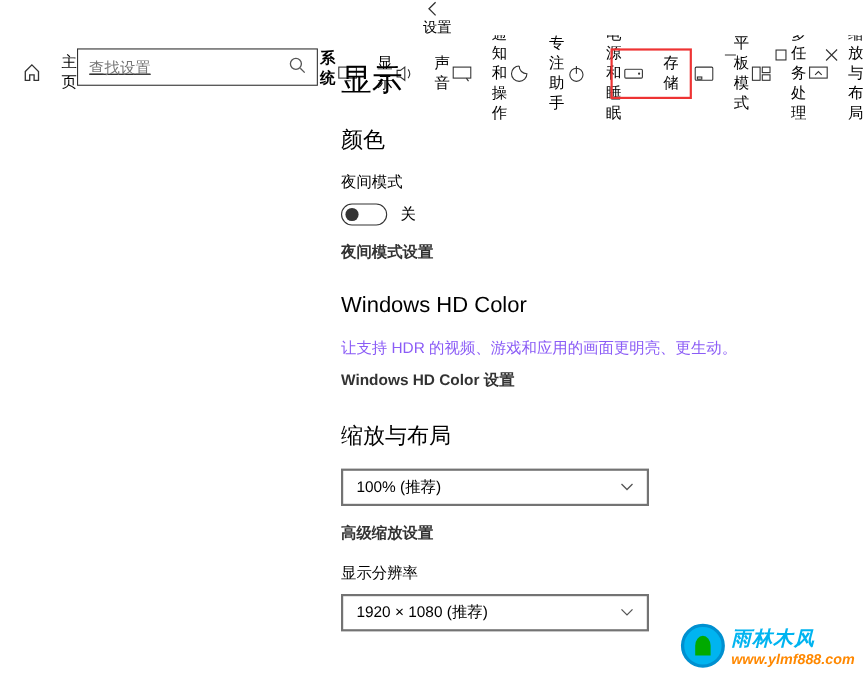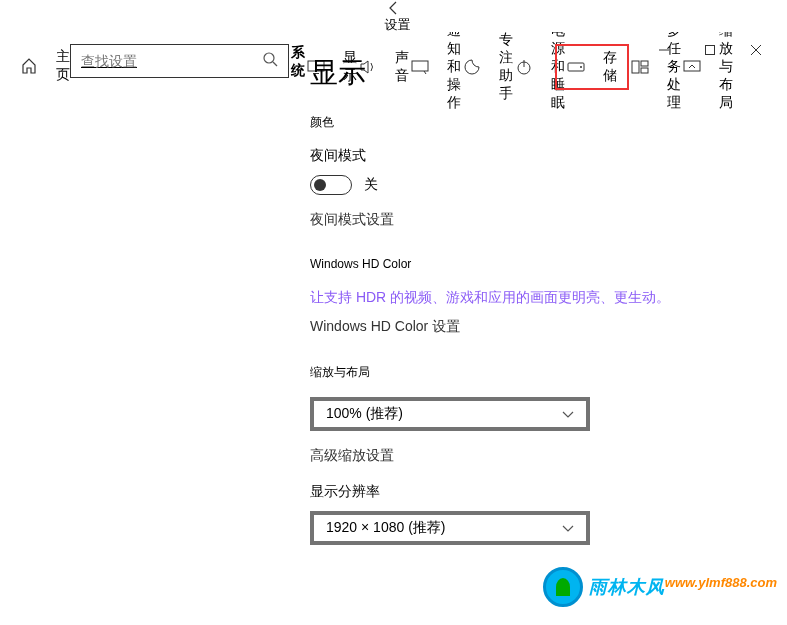--- a/index.html
+++ b/index.html
@@ -24,39 +24,39 @@
     
     .section-header { font-size: 14px; font-weight: 600; margin-bottom: 16px; padding-left: 2px; }
     
     .nav-item { display: flex; align-items: center; height: 46px; gap: 18px; cursor: pointer; padding-left: 2px; margin-bottom: 2px; }
     .nav-item .icon { width: 18px; display: flex; justify-content: center; color: #333; }
     .nav-item .label { font-size: 14px; }
     .nav-item.highlighted { border: 2px solid #e33; margin-left: -10px; padding-left: 10px; padding-right: 10px; width: 99px; }
     
     .main { flex: 1; padding: 22px 30px 0 0; overflow-y: auto; }
     .page-title { font-size: 28px; font-weight: 400; margin-bottom: 22px; }
-    .sub-heading { font-size: 12px; font-weight: 400; margin-bottom: 16px; margin-top: 22px; }
+    .sub-heading { font-size: 20px; font-weight: 400; margin-bottom: 16px; margin-top: 22px; }
     .field-label { font-size: 14px; margin-bottom: 10px; }
     
     .toggle-row { display: flex; align-items: center; gap: 12px; margin-bottom: 16px; }
     .toggle { width: 42px; height: 20px; border: 1px solid #333; border-radius: 10px; position: relative; cursor: pointer; }
     .toggle-knob { width: 12px; height: 12px; background: #333; border-radius: 50%; position: absolute; left: 3px; top: 3px; }
     .toggle-text { font-size: 14px; }
     
-    .link-row { font-size: 14px; color: #333; margin-bottom: 28px; cursor: pointer; }
+    .link-row { font-size: 14px; color: #333; margin-bottom: 28px; cursor: pointer; font-weight: bold; }
     .desc-text { font-size: 14px; color: #8b5cf6; margin-bottom: 10px; line-height: 1.5; }
     
-    .dropdown { width: 280px; height: 34px; border: 4px solid #737373; display: flex; align-items: center; padding: 0 12px; cursor: pointer; margin-bottom: 16px; }
+    .dropdown { width: 280px; height: 34px; border: 2px solid #737373; display: flex; align-items: center; padding: 0 12px; cursor: pointer; margin-bottom: 16px; }
     .dropdown .value { font-size: 14px; flex: 1; }
     .dropdown .chev { color: #555; }
     
     .watermark { position: absolute; right: 10px; bottom: 18px; display: flex; align-items: center; gap: 6px; }
     .watermark-logo { width: 40px; height: 40px; background: #00b4f0; border-radius: 50%; display: flex; align-items: center; justify-content: center; position: relative; border: 3px solid #0090d0; }
     .watermark-logo::after { content: ""; width: 14px; height: 18px; background: #0a0; border-radius: 50% 50% 0 0; }
-    .watermark-text { display: flex; flex-direction: row; }
+    .watermark-text { display: flex; flex-direction: column; }
     .watermark-cn { font-size: 18px; font-weight: bold; color: #00b4f0; font-style: italic; letter-spacing: 1px; }
     .watermark-url { font-size: 13px; font-weight: bold; color: #ff8800; font-style: italic; }
   </style>
 </head>
 <body>
 
 <div class="titlebar">
   <div class="back-btn">
     <svg width="16" height="16" viewBox="0 0 16 16">
         <path d="M10 2 L4 8 L10 14" stroke="#333" stroke-width="1.2" fill="none"></path>
@@ -158,20 +158,29 @@
     <div class="nav-item highlighted">
       <span class="icon">
           <svg width="18" height="10" viewBox="0 0 18 10">
             <rect x="1" y="1" width="16" height="8" rx="1" stroke="#333" fill="none"></rect>
             <circle cx="14" cy="5" r="1" fill="#333"></circle>
           </svg>
         </span>
       <span class="label">存储</span>
     </div>
 
+    <div class="nav-item">
+      <span class="icon">
+          <svg width="18" height="14" viewBox="0 0 18 14">
+            <rect x="1" y="1" width="16" height="12" rx="1" stroke="#333" fill="none"></rect>
+            <rect x="3" y="10" width="4" height="2" stroke="#333" fill="none"></rect>
+          </svg>
+        </span>
+      <span class="label">平板模式</span>
+    </div>
 
     <div class="nav-item">
       <span class="icon">
           <svg width="18" height="14" viewBox="0 0 18 14">
             <rect x="1" y="1" width="7" height="12" stroke="#333" fill="none"></rect>
             <rect x="10" y="1" width="7" height="5" stroke="#333" fill="none"></rect>
             <rect x="10" y="8" width="7" height="5" stroke="#333" fill="none"></rect>
           </svg>
         </span>
       <span class="label">多任务处理</span>

